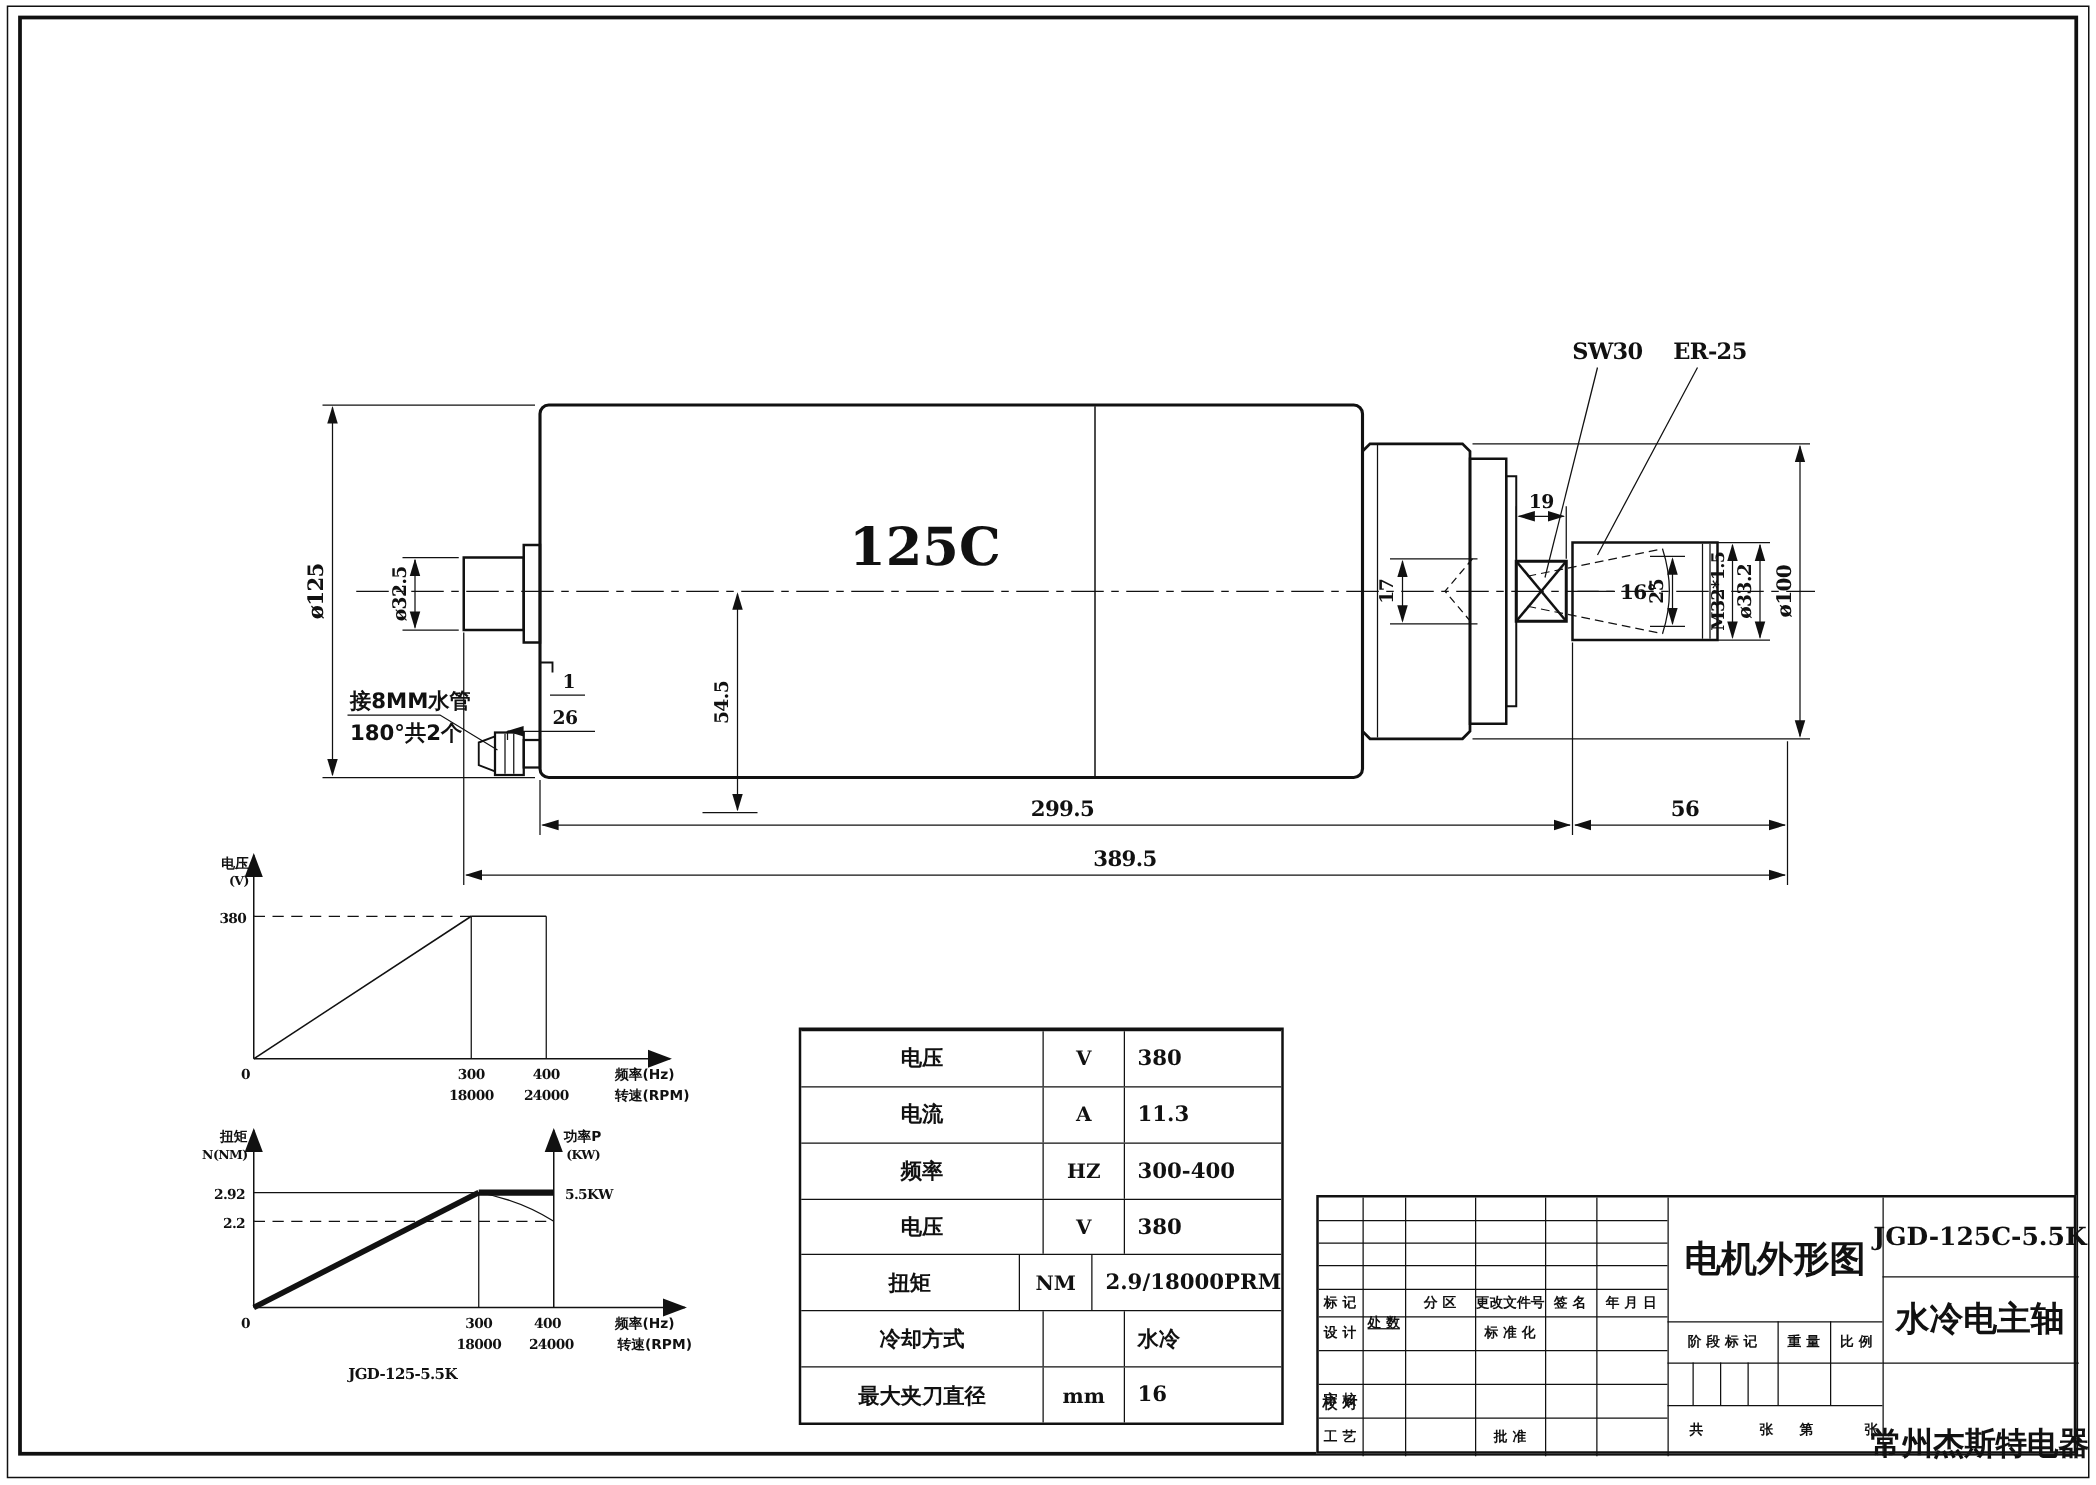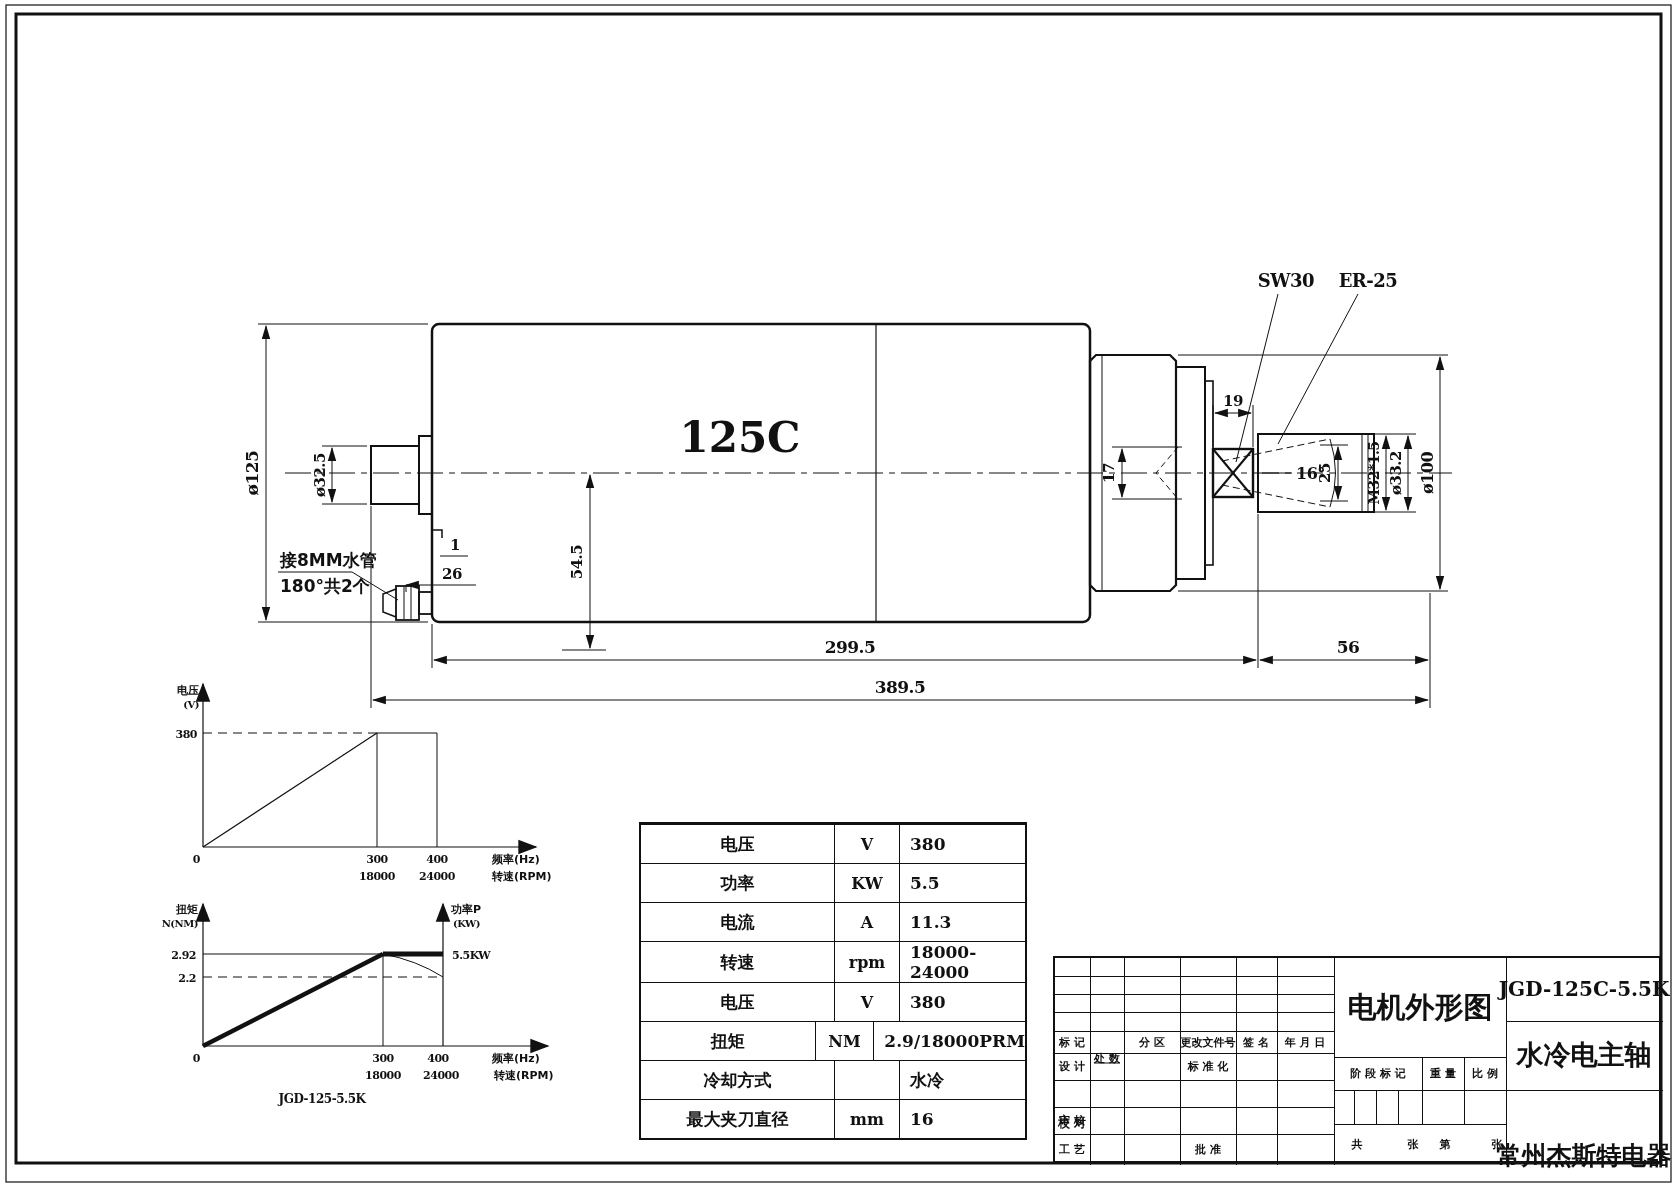--- a/index.html
+++ b/index.html
@@ -213,33 +213,28 @@
 </svg>
 
 
 <div class="ptable">
   <div class="trow">
     <div class="c-name">电压</div>
     <div class="c-unit">V</div>
     <div class="c-val">380</div>
   </div>
   <div class="trow">
-    <div class="c-name">功率</div>
-    <div class="c-unit">KW</div>
-    <div class="c-val">5.5</div>
-  </div>
-  <div class="trow">
     <div class="c-name">电流</div>
     <div class="c-unit">A</div>
     <div class="c-val">11.3</div>
   </div>
   <div class="trow">
-    <div class="c-name">转速</div>
-    <div class="c-unit">rpm</div>
-    <div class="c-val">18000-24000</div>
+    <div class="c-name">频率</div>
+    <div class="c-unit">HZ</div>
+    <div class="c-val">300-400</div>
   </div>
   <div class="trow">
     <div class="c-name">电压</div>
     <div class="c-unit">V</div>
     <div class="c-val">380</div>
   </div>
   <div class="trow">
     <div class="c-name">扭矩</div>
     <div class="c-unit">NM</div>
     <div class="c-val">2.9/18000PRM</div>

